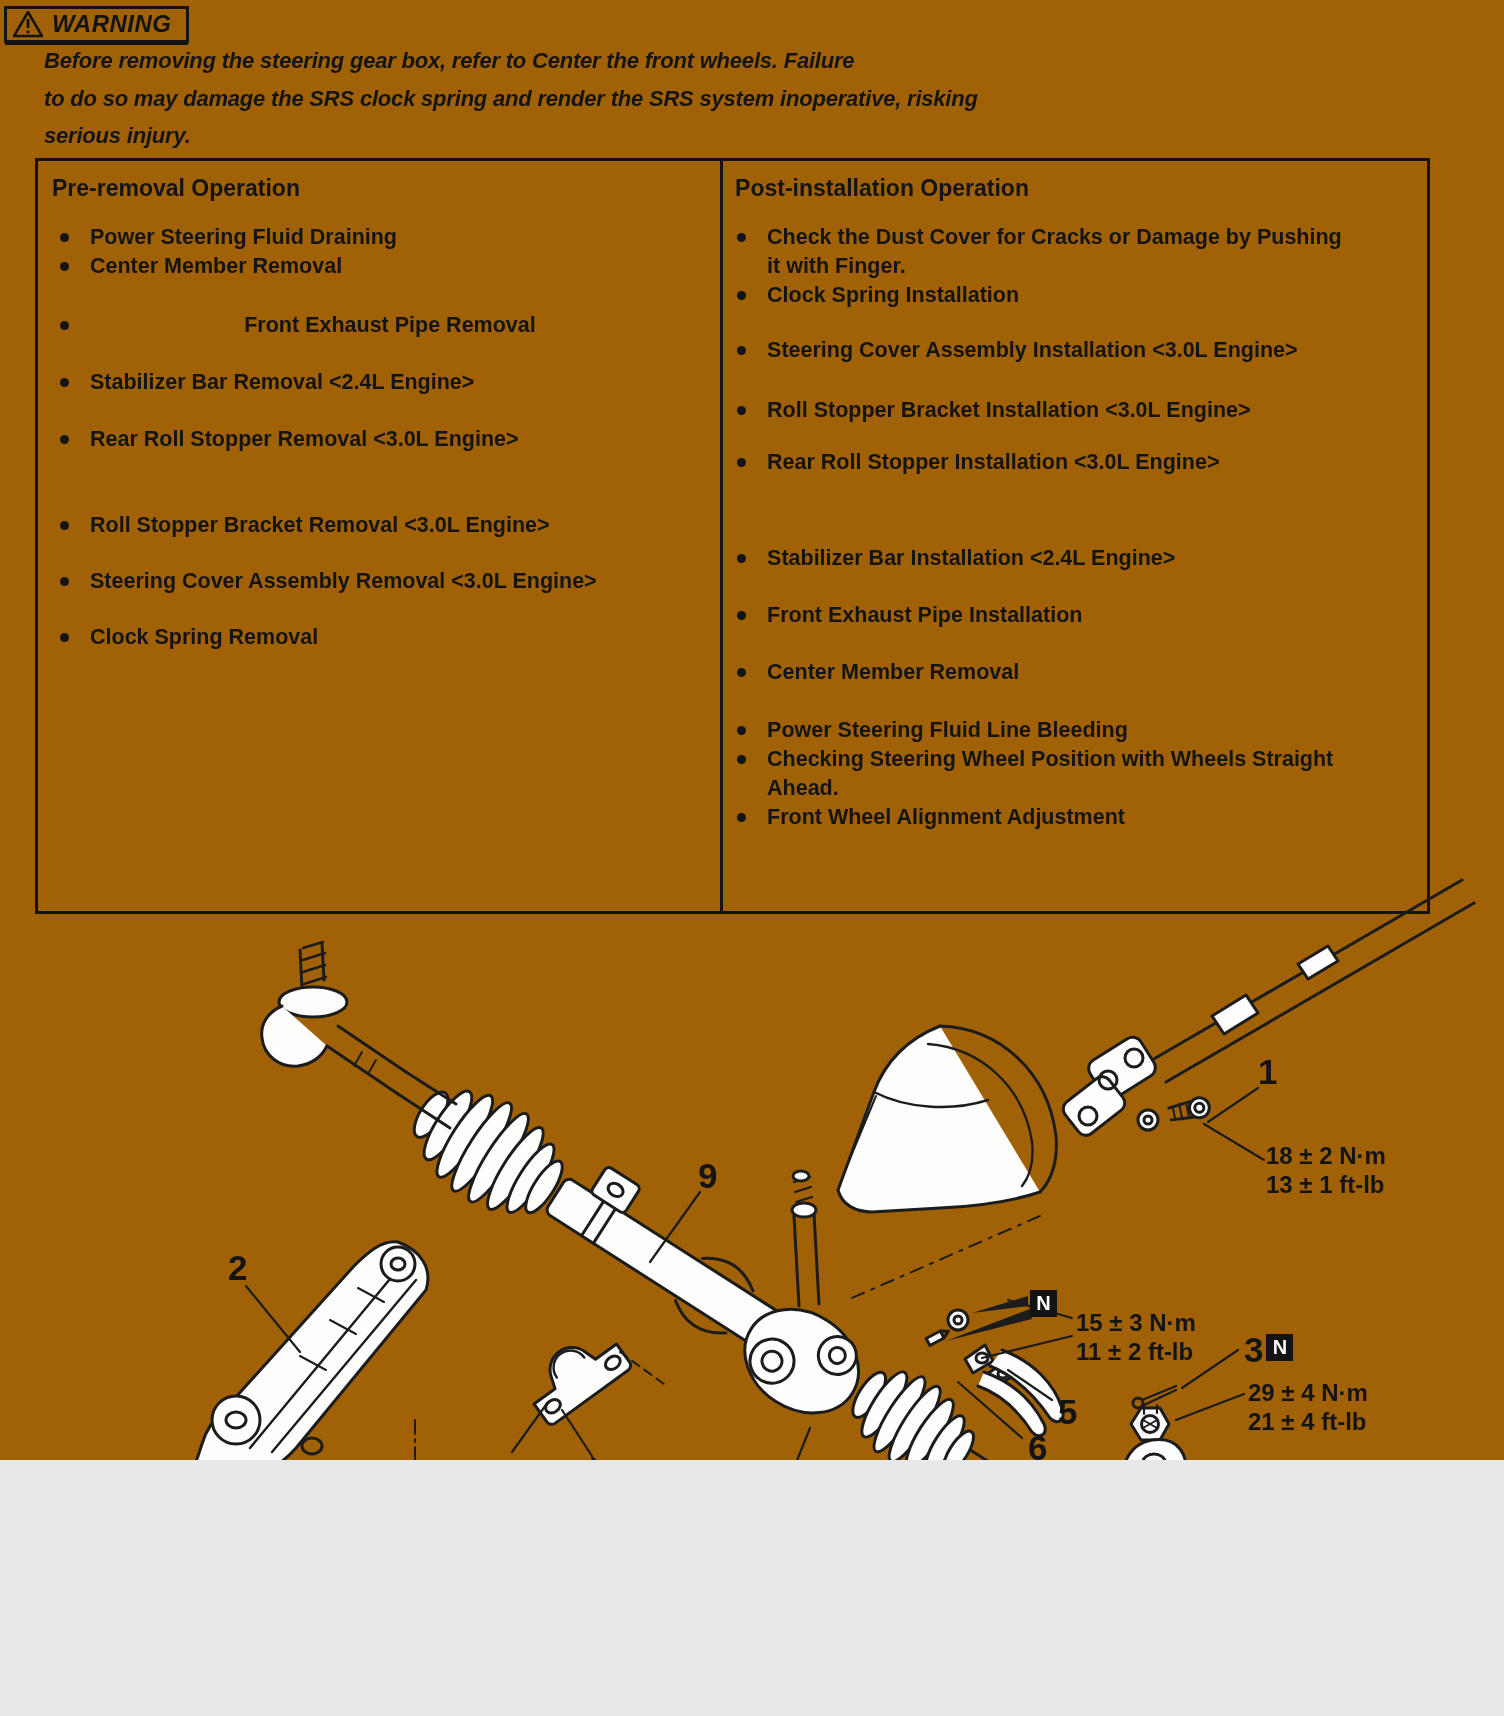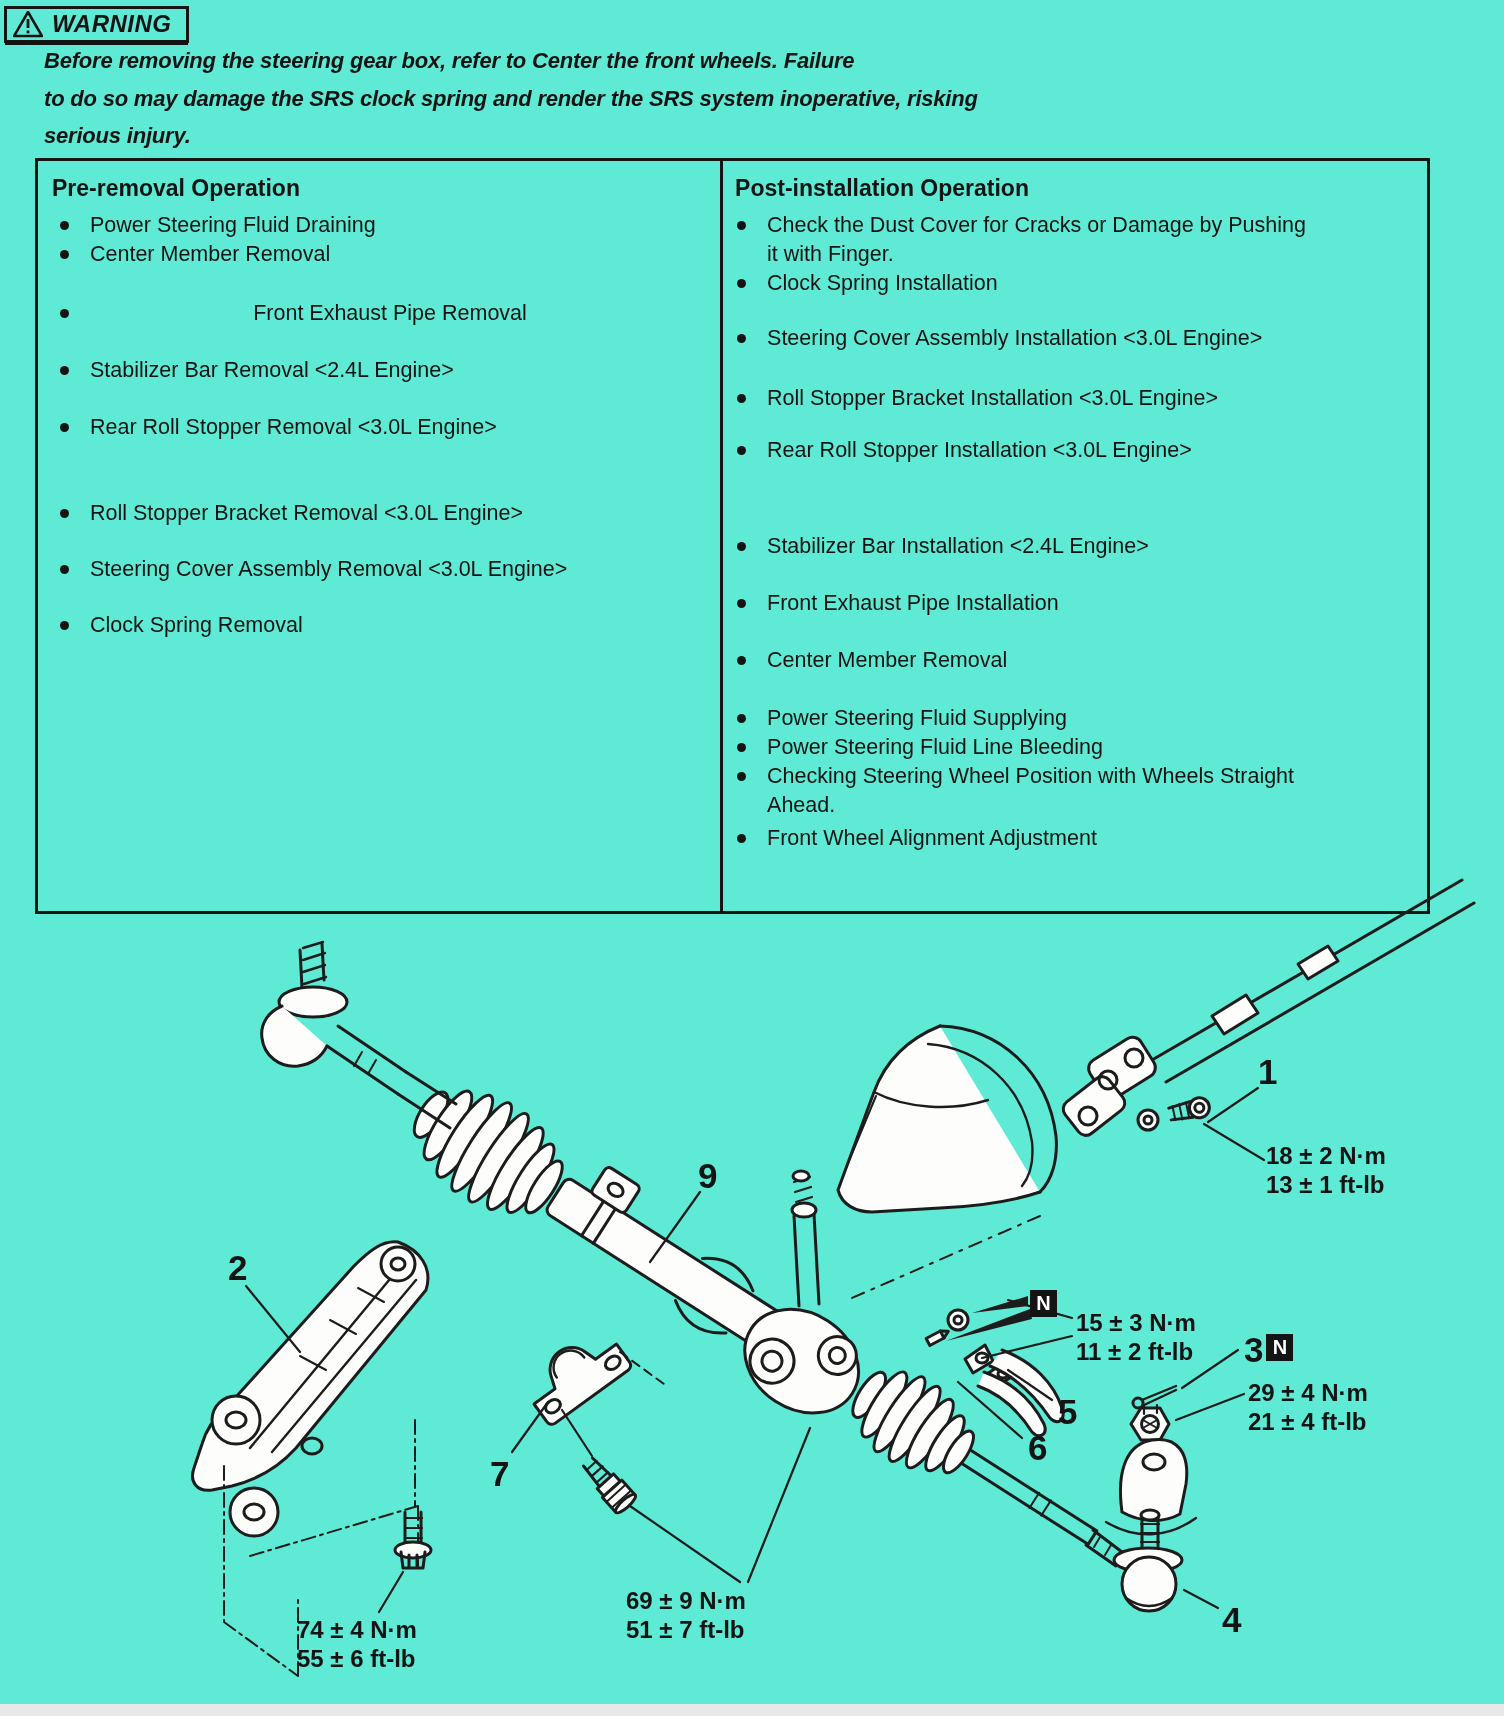--- a/index.html
+++ b/index.html
@@ -1,34 +1,34 @@
 <!DOCTYPE html>
 <html><head>
 <meta charset="utf-8">
 <style>
   html,body{margin:0;padding:0;background:#e8e8e8;}
-  .page{position:relative;width:1504px;height:1704px;background:#5eead4;color:#141414;
+  .page{position:relative;width:1504px;height:1460px;background:#a16207;color:#141414;
         font-family:"Liberation Sans", sans-serif;overflow:hidden;}
   
   .warn-badge{position:absolute;left:4px;top:6px;display:inline-flex;align-items:center;gap:9px;
 inner      border:3px solid #141414;padding:1px 14px 2px 6px;}
   .warn-badge{border:3px solid #141414;box-shadow:0 3px 0 -1px #141414;}
   .warn-badge .wtxt{font-size:24px;font-weight:bold;font-style:italic;letter-spacing:.5px;}
   .warn-text{position:absolute;left:4px;top:42px;width:1420px;font-size:22px;font-weight:bold;
       font-style:italic;line-height:37.5px;white-space:pre-line;letter-spacing:-0.2px;margin-left:40px;}
   
   .ops{position:absolute;left:35px;top:158px;width:1395px;height:756px;border:3px solid #141414;
        display:flex;box-sizing:border-box;}
   .ops .col{box-sizing:border-box;padding-top:14px;}
   .ops .col.left{width:685px;}
   .ops .col.right{width:710px;border-left:3px solid #141414;}
   .ops h3{margin:0 0 8px 0;font-size:23px;line-height:26px;}
   .ops .col.left h3{margin-left:14px;}
   .ops .col.right h3{margin-left:12px;}
-  .ops ul{list-style:none;margin:10px 0 0 0;padding:0;}
+  .ops ul{list-style:none;margin:22px 0 0 0;padding:0;font-weight:bold;}
   .ops li{position:relative;font-size:21.5px;line-height:29px;white-space:pre-line;}
   .ops .col.left li{margin-left:52px;width:600px;}
   .ops .col.right li{margin-left:44px;width:630px;}
   .ops .dot{position:absolute;left:-30px;top:10px;width:9px;height:9px;border-radius:50%;background:#141414;}
   
   .col.left li:nth-child(3){margin-top:30px;text-align:center;}
   .col.left li:nth-child(4),.col.left li:nth-child(5){margin-top:28px;}
   .col.left li:nth-child(6){margin-top:57px;}
   .col.left li:nth-child(7),.col.left li:nth-child(8){margin-top:27px;}
   .col.right li:nth-child(3){margin-top:26px;}
@@ -84,21 +84,20 @@
       <ul>
         <li><span class="dot"></span><span>Check the Dust Cover for Cracks or Damage by Pushing
 it with Finger.</span></li>
         <li><span class="dot"></span><span>Clock Spring Installation</span></li>
         <li><span class="dot"></span><span>Steering Cover Assembly Installation &lt;3.0L Engine&gt;</span></li>
         <li><span class="dot"></span><span>Roll Stopper Bracket Installation &lt;3.0L Engine&gt;</span></li>
         <li><span class="dot"></span><span>Rear Roll Stopper Installation &lt;3.0L Engine&gt;</span></li>
         <li><span class="dot"></span><span>Stabilizer Bar Installation &lt;2.4L Engine&gt;</span></li>
         <li><span class="dot"></span><span>Front Exhaust Pipe Installation</span></li>
         <li><span class="dot"></span><span>Center Member Removal</span></li>
-        <li><span class="dot"></span><span>Power Steering Fluid Supplying</span></li>
         <li><span class="dot"></span><span>Power Steering Fluid Line Bleeding</span></li>
         <li><span class="dot"></span><span>Checking Steering Wheel Position with Wheels Straight
 Ahead.</span></li>
         <li><span class="dot"></span><span>Front Wheel Alignment Adjustment</span></li>
       </ul>
     </div>
   </div>
 
   <div class="dg">
     <svg width="1504" height="1716" viewBox="0 0 1504 1716">

